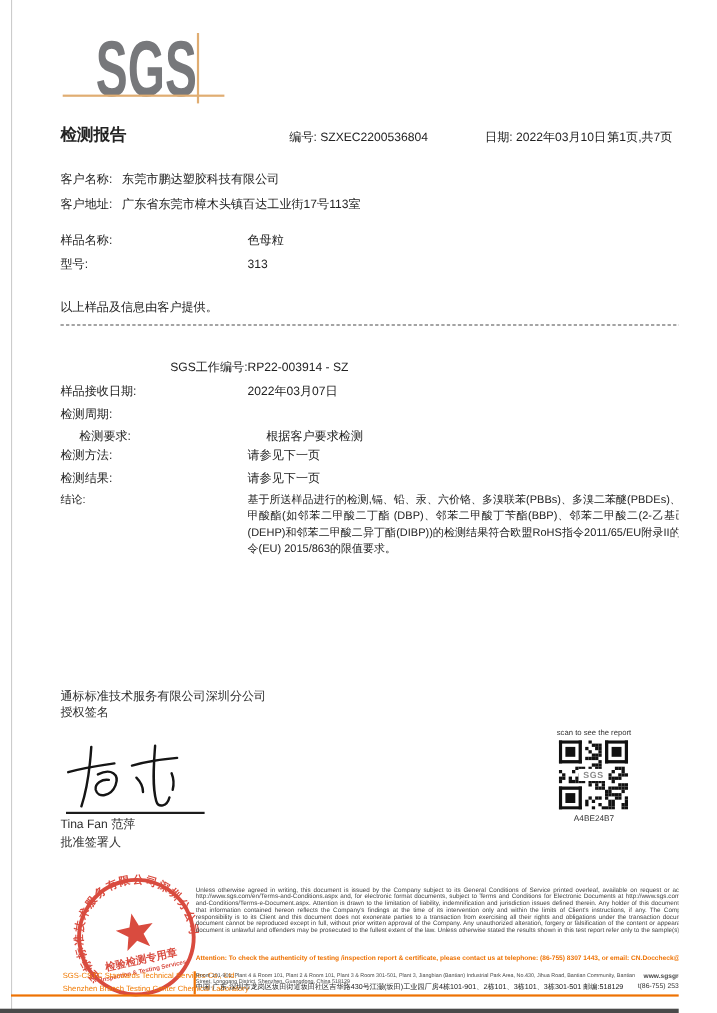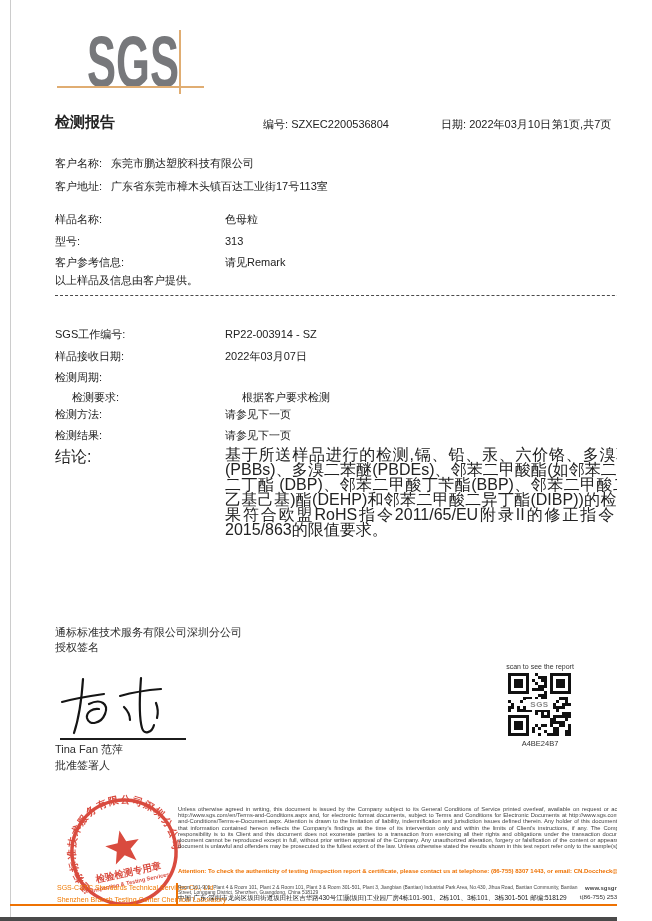--- a/index.html
+++ b/index.html
@@ -13,21 +13,21 @@
   .logo-vline{left:179px;top:30px;width:2px;height:64px;background:#e0ad72;}
   .title{left:55px;top:113px;font-size:15px;font-weight:bold;color:#222;}
   .meta{font-size:11px;color:#222;}
   .m-label{font-weight:normal;margin-left:33px;}
   
   .row{position:absolute;left:55px;display:flex;font-size:11px;color:#222;line-height:14px;}
   .row .lbl{flex:none;}
   .narrow .lbl{width:56px;}
   .wide .lbl{width:170px;}
   .dashed-sep{left:55px;top:295px;width:590px;height:0;border-top:1px dashed #4a4a4a;}
-  .conclusion-row{position:absolute;left:55px;top:447px;display:flex;font-size:16px;color:#222;}
+  .conclusion-row{position:absolute;left:55px;top:447px;display:flex;font-size:10px;color:#222;}
   .conclusion-row .lbl{width:170px;flex:none;}
   .conclusion-row .para{width:424px;line-height:15px;text-align:justify;}
   
   .sig-company{left:55px;top:625px;font-size:11px;}
   .sig-auth{left:55px;top:640px;font-size:11px;}
   .sig-img{left:58px;top:676px;width:135px;height:60px;}
   .sig-line{left:60px;top:738px;width:126px;height:2px;background:#1c1c1c;}
   .sig-name{left:55px;top:742px;font-size:11px;}
   .sig-role{left:55px;top:758px;font-size:11px;}
   
@@ -88,29 +88,25 @@
     <span>广东省东莞市樟木头镇百达工业街17号113室</span>
   </div>
   <div class="row wide" style="top:212px;">
     <span class="lbl">样品名称:</span>
     <span>色母粒</span>
   </div>
   <div class="row wide" style="top:234px;">
     <span class="lbl">型号:</span>
     <span>313</span>
   </div>
-  <div class="row wide" style="top:255px;">
-    <span class="lbl">客户参考信息:</span>
-    <span>请见Remark</span>
-  </div>
   <div class="row" style="top:273px;">以上样品及信息由客户提供。</div>
 
   <div class="abs dashed-sep"></div>
 
-  <div class="row wide" style="top:327px;">
+  <div class="row wide" style="top:327px;text-align:right;">
     <span class="lbl">SGS工作编号:</span>
     <span>RP22-003914 - SZ</span>
   </div>
   <div class="row wide" style="top:349px;">
     <span class="lbl">样品接收日期:</span>
     <span>2022年03月07日</span>
   </div>
   <div class="row wide" style="top:370px;">
     <span class="lbl">检测周期:</span>
   </div>

